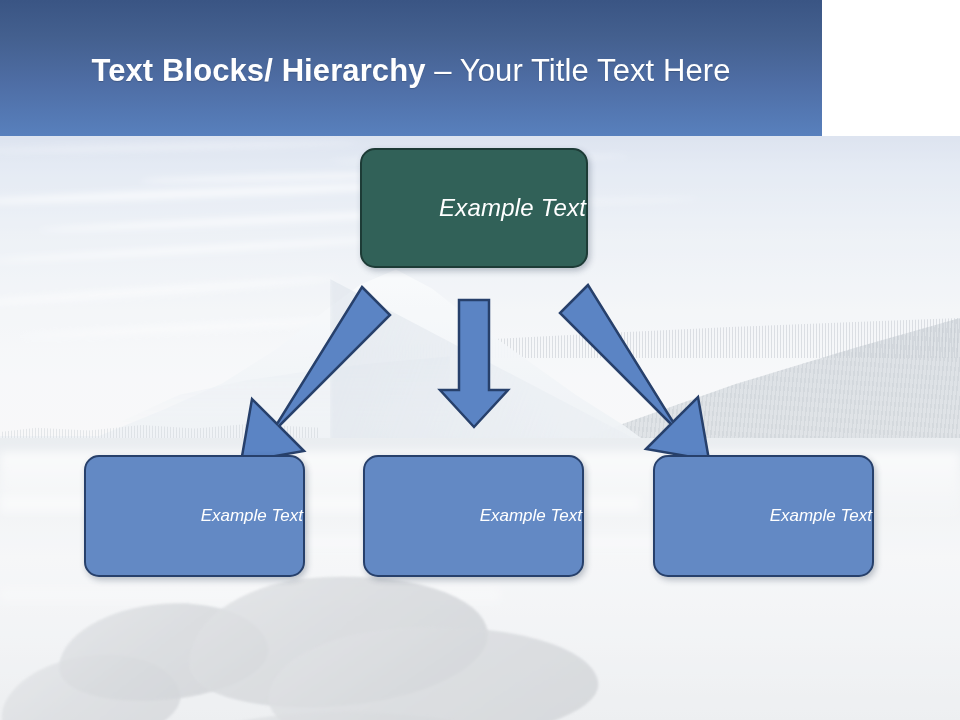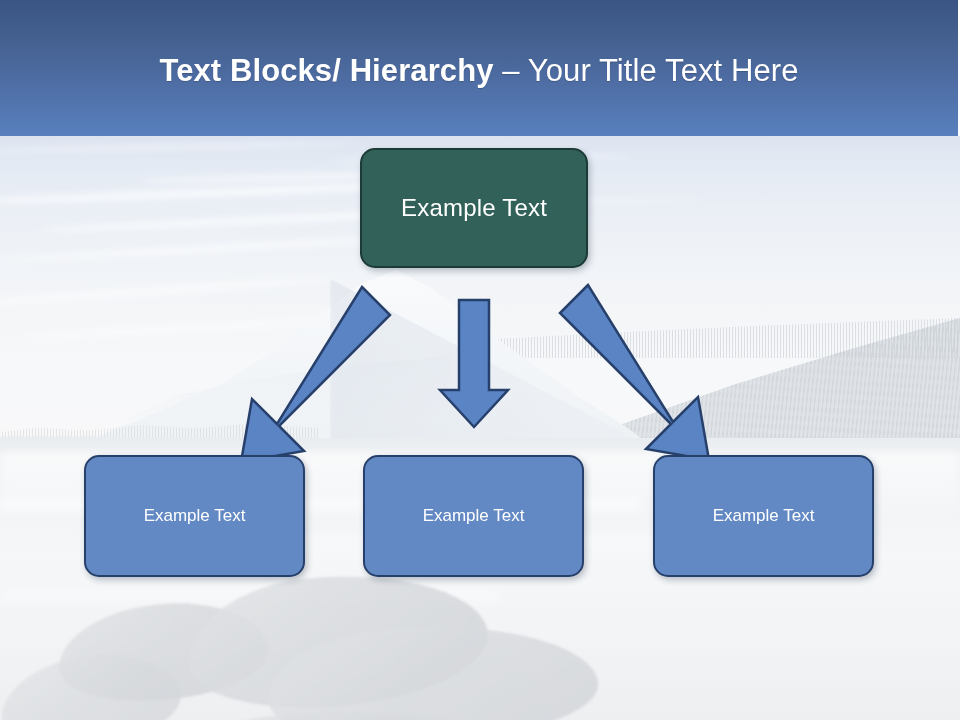--- a/index.html
+++ b/index.html
@@ -144,43 +144,44 @@
 
   
   .washout {
     position:absolute; left:0; top:0; width:960px; height:584px;
     background:rgba(255,255,255,.34);
     pointer-events:none;
   }
 
   
   .header {
-    position:absolute; left:0; top:0; width:958px; height:136px;
+    position:absolute; left:0; top:0; width:822px; height:136px;
     background:linear-gradient(to bottom, #3a5584 0%, #44608f 28%, #4e6da4 60%, #5880bd 100%);
     display:flex; align-items:center; justify-content:center;
   }
   .title {
     color:#ffffff;
     font-size:31px;
     letter-spacing:.1px;
     white-space:nowrap;
     text-shadow:0 1px 1px rgba(0,0,0,.18);
     margin-top:6px;
   }
   .title .bold { font-weight:bold; }
   .title .reg  { font-weight:normal; }
 
   
   .node {
     position:absolute;
-    display:flex; align-items:center; justify-content:center;
+    display:flex; align-items:center; justify-content:flex-end;
     border-radius:15px;
     color:#ffffff;
     text-align:center;
     box-shadow:2px 3px 6px rgba(40,55,80,.30);
+    font-style:italic;
   }
   .node-root {
     left:360px; top:148px; width:228px; height:120px;
     background:#316158;
     border:2.5px solid #1d3b36;
     font-size:24px;
     letter-spacing:.2px;
   }
   .node-child {
     top:455px; width:221px; height:122px;

